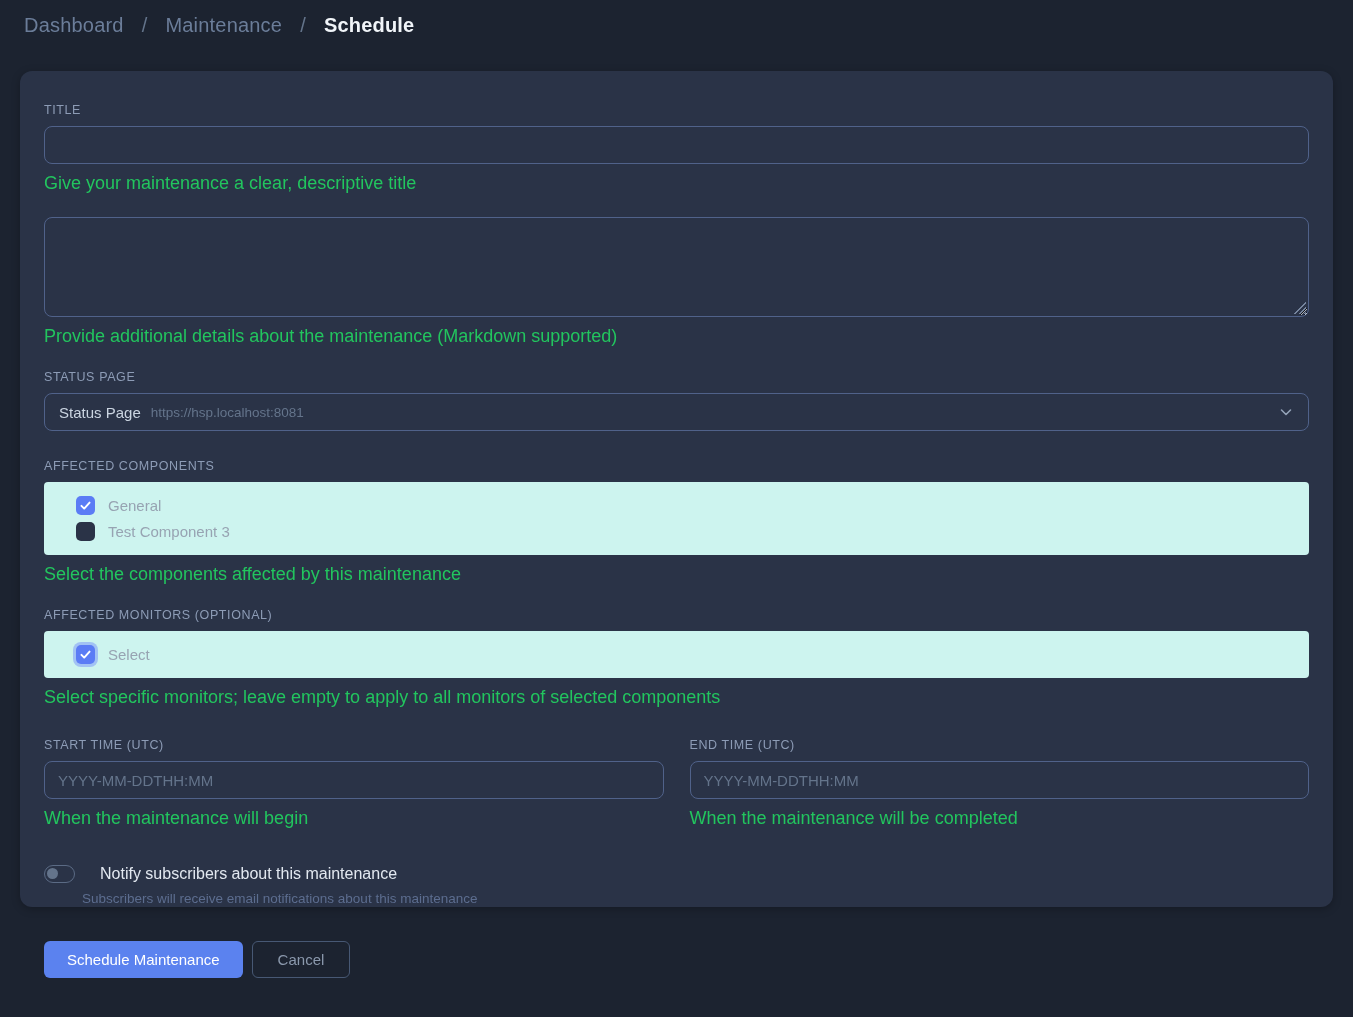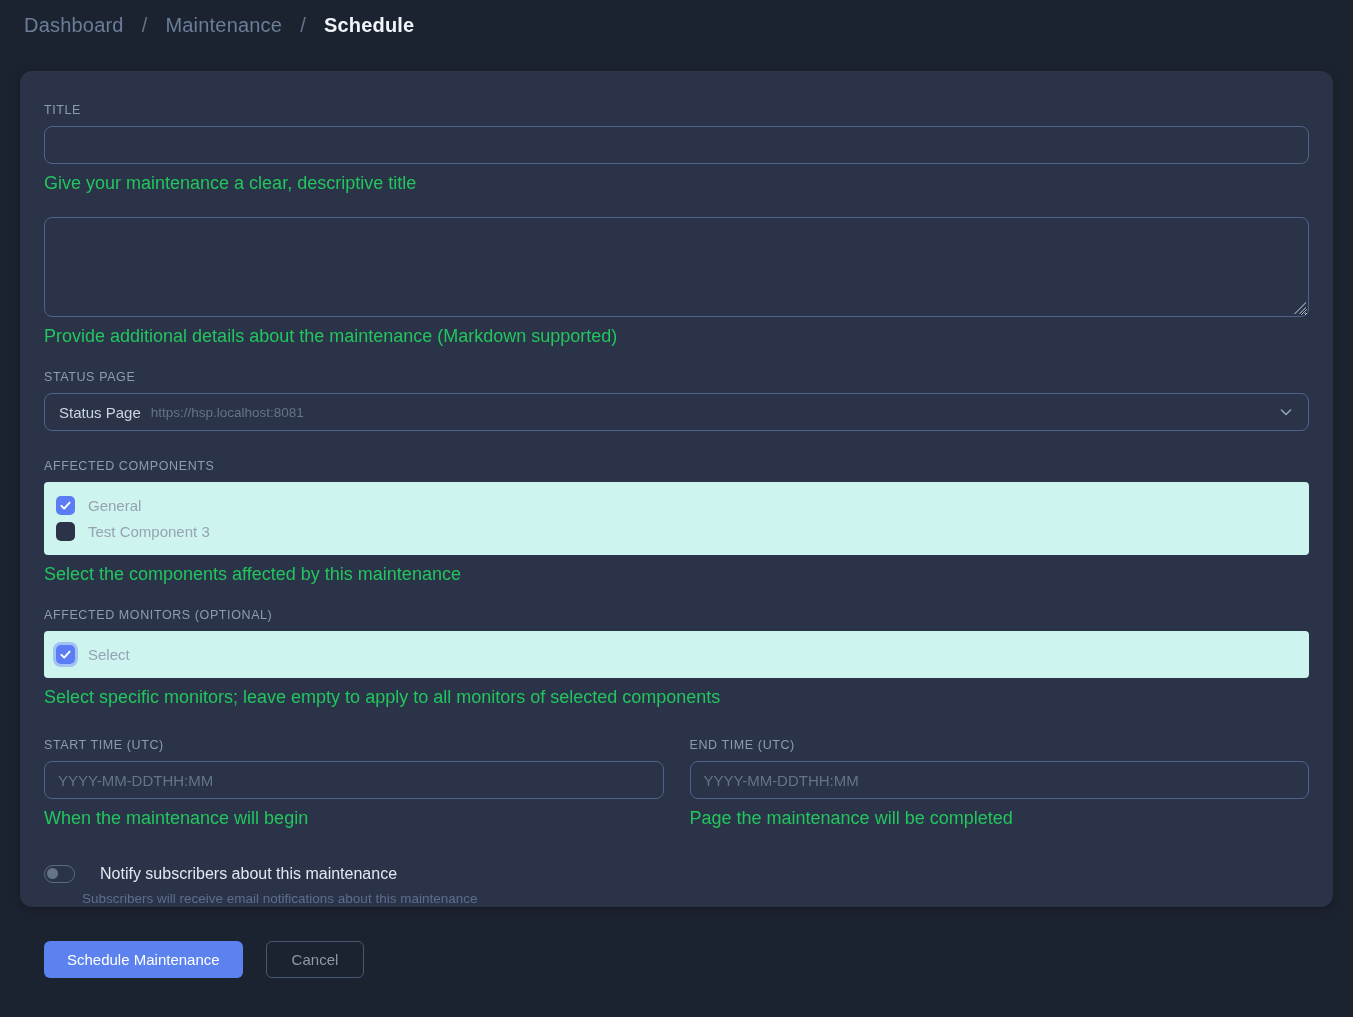--- a/index.html
+++ b/index.html
@@ -107,21 +107,21 @@
     background: transparent;
   }
   .select-main { font-size: 15px; color: #cbd5e1; }
   .select-sub  { font-size: 13.5px; color: #64748b; margin-left: 10px; }
   .select-caret { margin-left: auto; display: flex; align-items: center; color: #94a3b8; }
 
   
   .check-panel {
     background: #cdf4ef;
     border-radius: 4px;
-    padding: 14px 12px;
+    padding: 14px 32px;
     display: flex;
     flex-direction: column;
     gap: 7px;
   }
   .check-row { display: flex; align-items: center; gap: 13px; cursor: pointer; }
   .checkbox {
     width: 19px; height: 19px;
     border-radius: 5px;
     flex: 0 0 auto;
     display: flex; align-items: center; justify-content: center;
@@ -160,21 +160,21 @@
   }
   .toggle-label { font-size: 16px; color: #e2e8f0; }
   .toggle-helper {
     margin-top: 8px;
     margin-left: 38px;
     font-size: 13.5px;
     color: #5c6d8f;
   }
 
   
-  .actions { margin-top: 35px; display: flex; align-items: flex-end; gap: 23px; }
+  .actions { margin-top: 35px; display: flex; align-items: flex-end; gap: 9px; }
   .btn {
     height: 37px;
     border-radius: 6px;
     font-size: 15px;
     cursor: pointer;
     font-family: "Liberation Sans", "DejaVu Sans", sans-serif;
   }
   .btn-primary {
     background: #5b82ef;
     color: #ffffff;
@@ -265,21 +265,21 @@
 
   <div class="time-grid">
     <div>
       <label class="field-label">START TIME (UTC)</label>
       <input class="text-input" type="text" placeholder="YYYY-MM-DDTHH:MM" style="">
       <div class="helper-text">When the maintenance will begin</div>
     </div>
     <div>
       <label class="field-label">END TIME (UTC)</label>
       <input class="text-input" type="text" placeholder="YYYY-MM-DDTHH:MM" style="">
-      <div class="helper-text">Page the maintenance will be completed</div>
+      <div class="helper-text">When the maintenance will be completed</div>
     </div>
   </div>
 
   <div>
     <div class="toggle-row">
       <span class="toggle">
         <span class="knob"></span>
       </span>
       <span class="toggle-label">Notify subscribers about this maintenance</span>
     </div>

